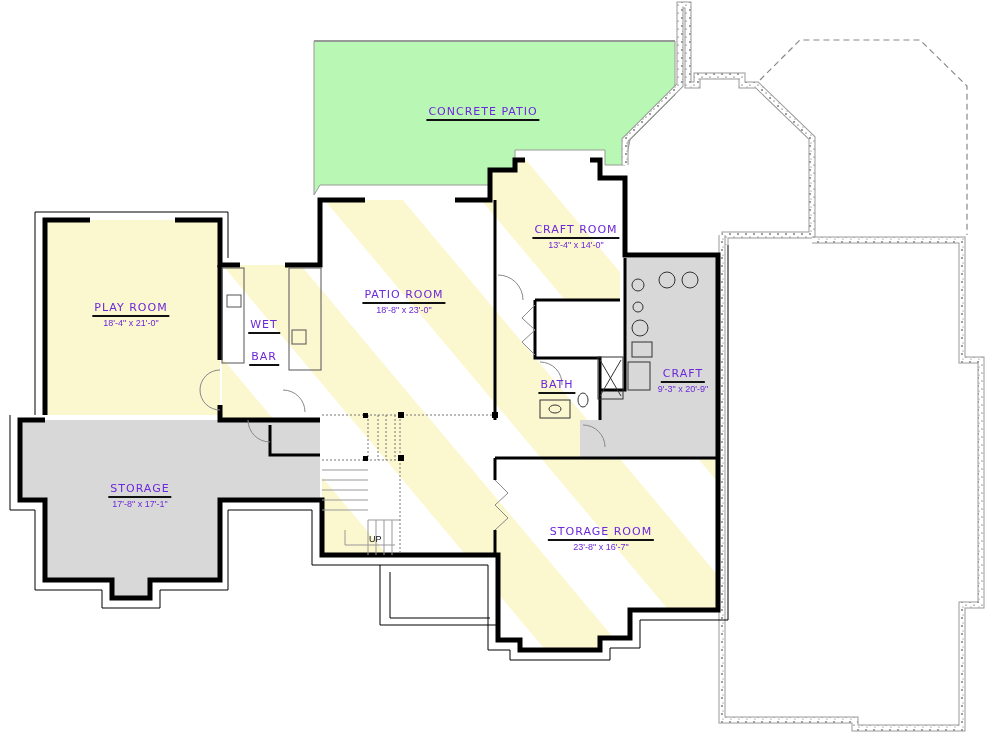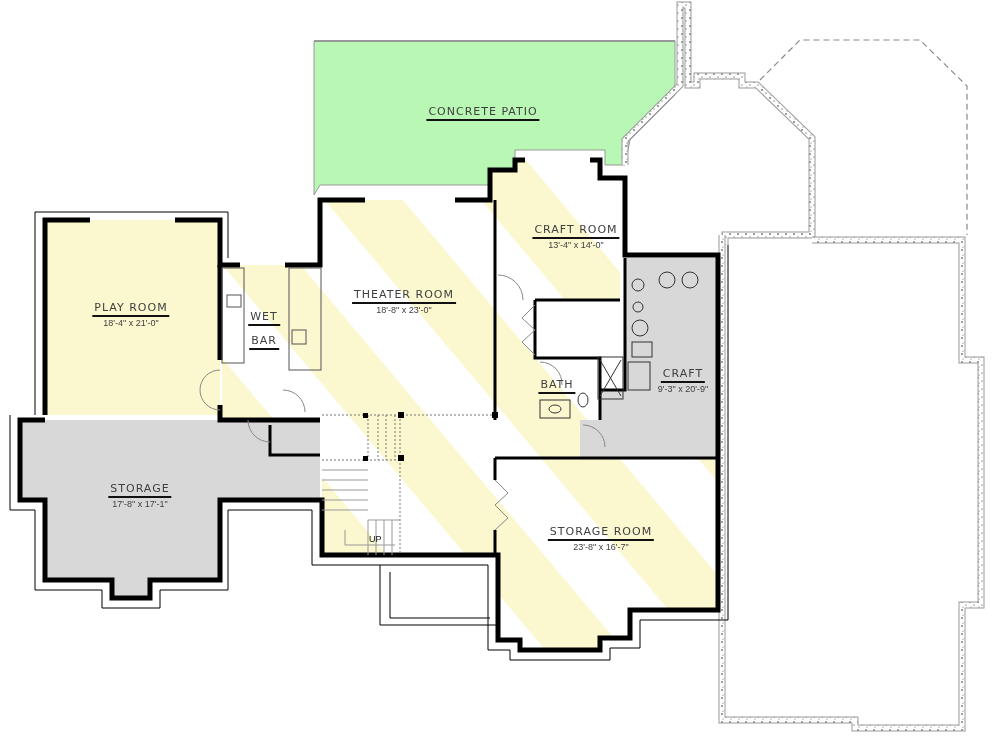--- a/index.html
+++ b/index.html
@@ -1,21 +1,21 @@
 <!DOCTYPE html>
 <html><head>
 <meta charset="utf-8">
 <style>
   html, body { margin:0; padding:0; background:#ffffff; }
   body { width:1000px; height:739px; position:relative; overflow:hidden; font-family:"DejaVu Sans", sans-serif; }
   #plan { position:absolute; left:0; top:0; width:1000px; height:739px; }
-  .label { position:absolute; text-align:center; transform:translateX(-50%); color:#404040; }
+  .label { position:absolute; text-align:center; transform:translateX(-50%); color:#6d28d9; }
   .label .name { font-family:"DejaVu Sans", sans-serif; font-size:11px; letter-spacing:1px; display:inline-block; border-bottom:2px solid #111; padding:0 2px 1px; white-space:nowrap; }
   .label .dims { font-family:"Liberation Sans", sans-serif; font-size:9px; margin-top:1px; white-space:nowrap; }
-  .label.stack .name { display:block; margin:8px auto; width:max-content; }
+  .label.stack .name { display:block; margin:16px auto; width:max-content; }
   .up { position:absolute; font-family:"Liberation Sans", sans-serif; font-size:9px; color:#111;text-align:center; }
 </style>
 </head>
 <body>
 
 <svg id="plan" viewBox="0 0 1000 739" xmlns="http://www.w3.org/2000/svg">
   <defs>
     <pattern id="stripes" patternUnits="userSpaceOnUse" width="120" height="120" patternTransform="rotate(-40)">
       <rect width="120" height="120" fill="#ffffff"></rect>
       <rect width="60" height="120" fill="#fbf7cf"></rect>
@@ -153,21 +153,21 @@
   <div class="name">PLAY ROOM</div>
   <div class="dims">18'-4" x 21'-0"</div>
 </div>
 
 <div class="label stack" style="left:264px; top:302px;">
   <div class="name">WET</div>
   <div class="name">BAR</div>
 </div>
 
 <div class="label" style="left:404px; top:283px;">
-  <div class="name">THEATER ROOM</div>
+  <div class="name">PATIO ROOM</div>
   <div class="dims">18'-8" x 23'-0"</div>
 </div>
 
 <div class="label" style="left:576px; top:218px;">
   <div class="name">CRAFT ROOM</div>
   <div class="dims">13'-4" x 14'-0"</div>
 </div>
 
 <div class="label" style="left:557px; top:373px;text-align:center;">
   <div class="name">BATH</div>

